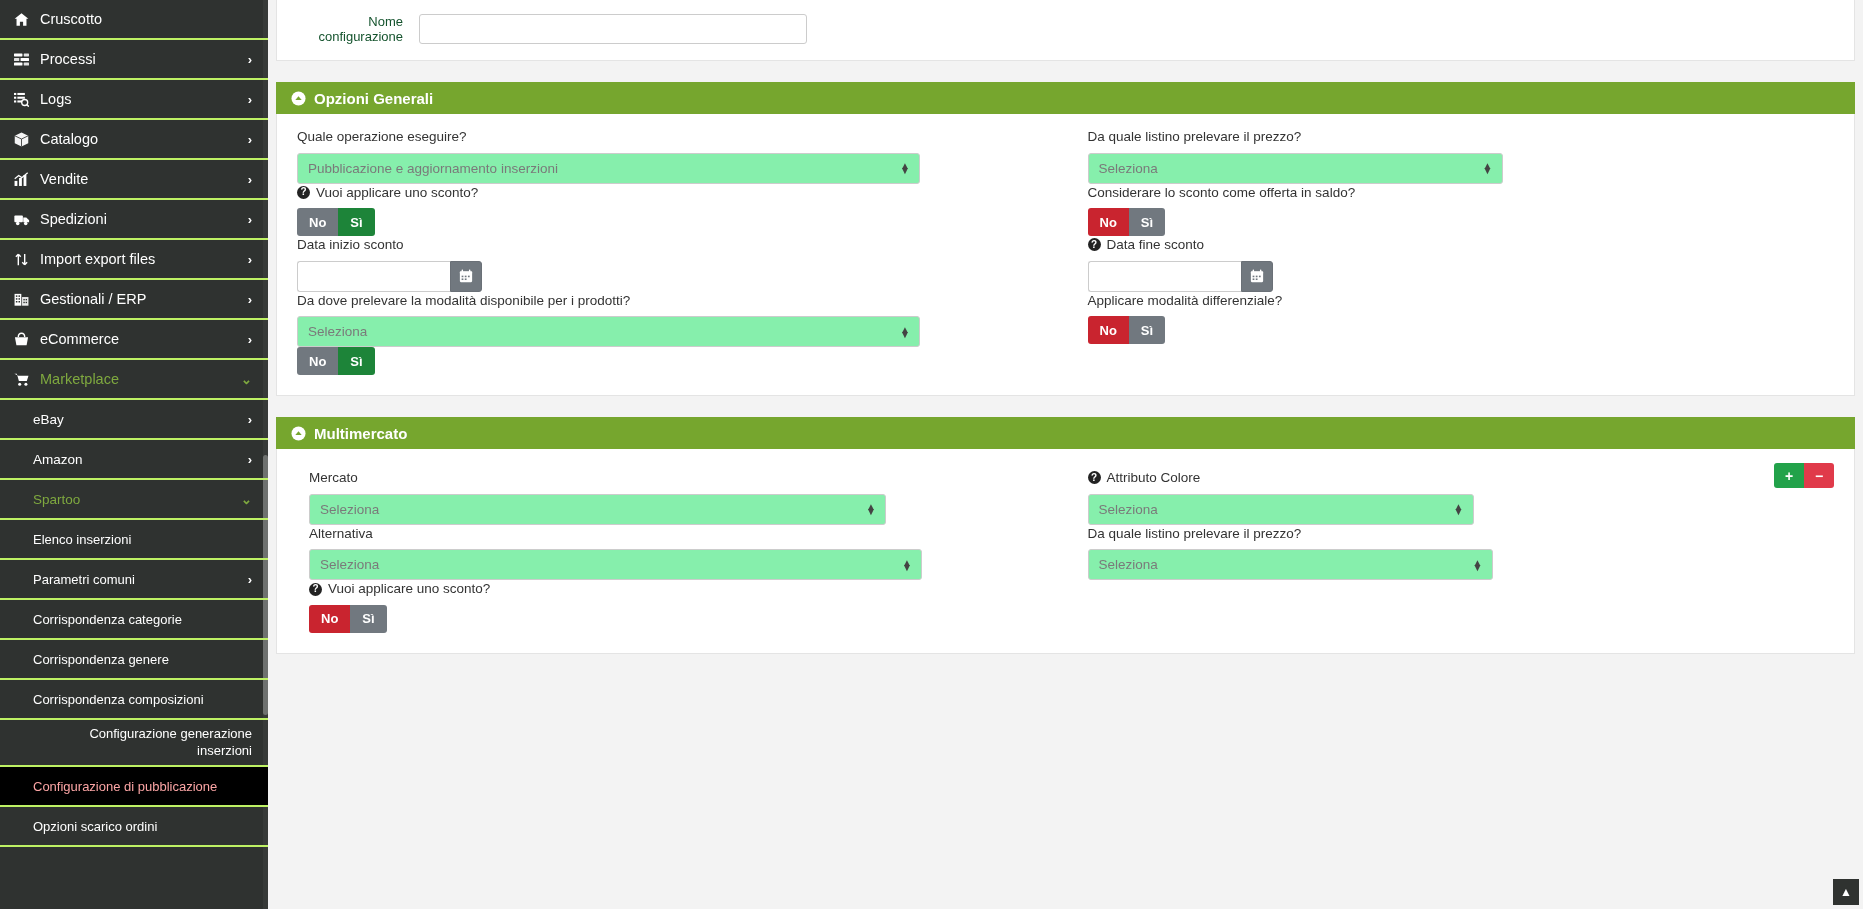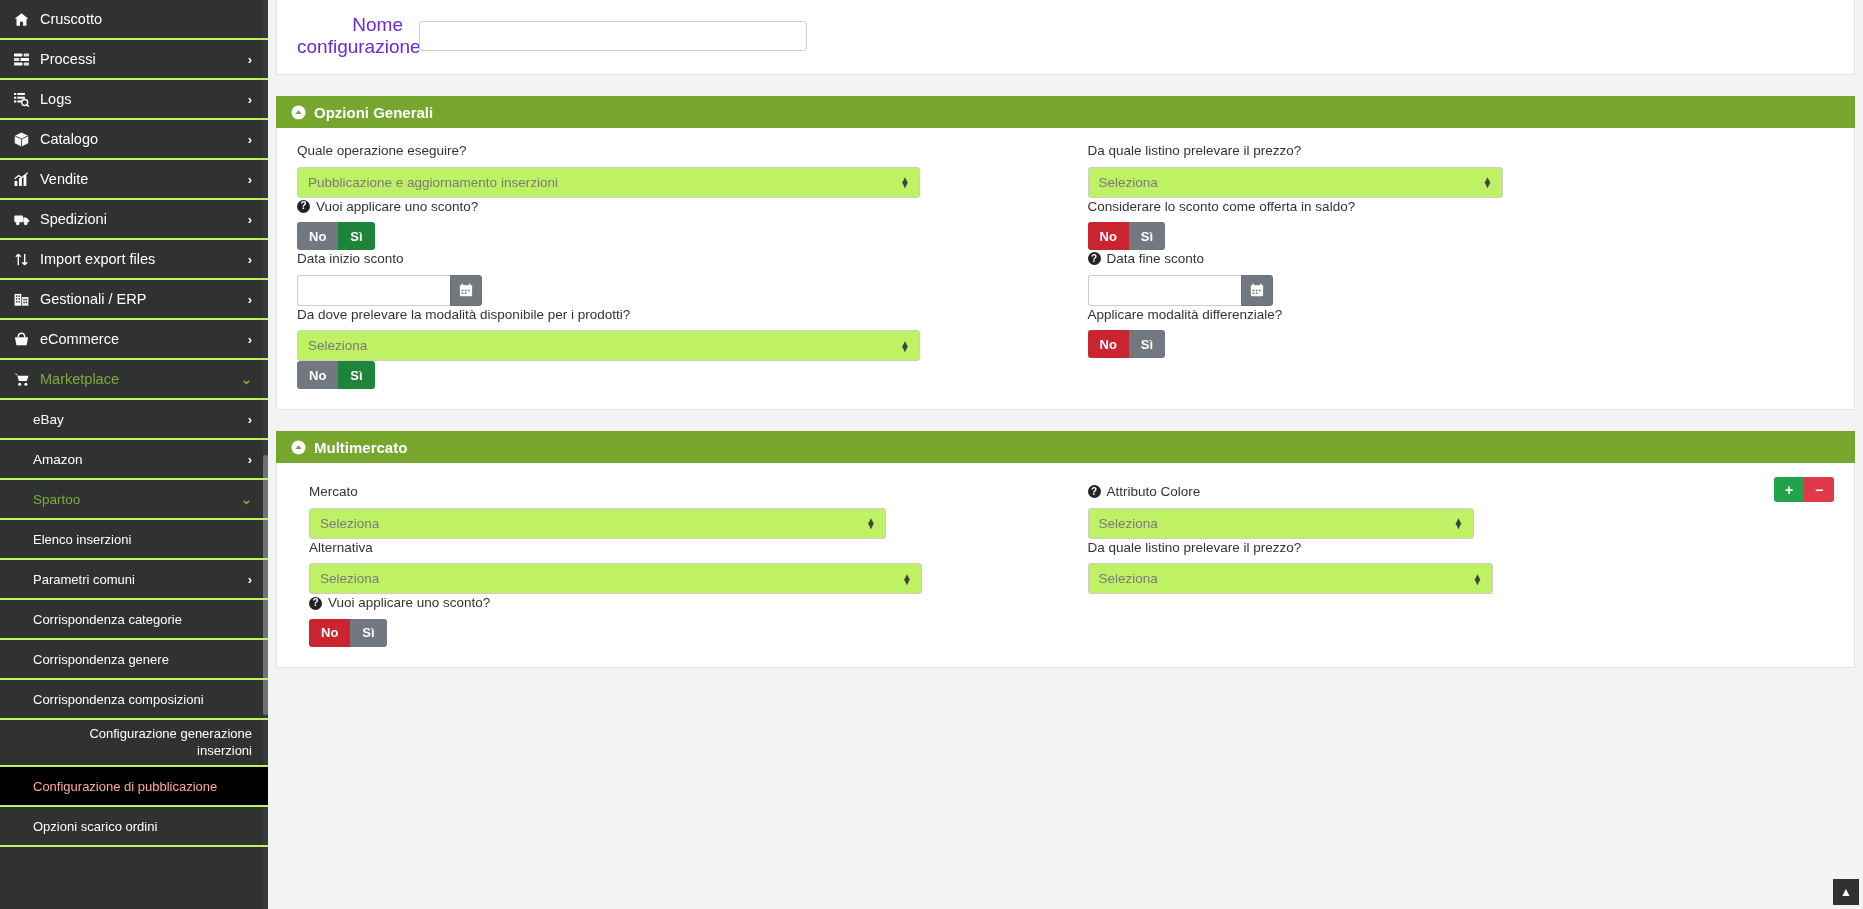--- a/index.html
+++ b/index.html
@@ -74,21 +74,21 @@
 
   .card-plain {
     background: #ffffff;
     border: 1px solid #e4e4e4;
     border-top: none;
     padding: 14px 20px 16px 20px;
     margin-bottom: 14px;
   }
   .inline-field { display: flex; align-items: center; }
   .inline-label {
-    font-size: 19px; color: #6d28d9; text-align: right;
+    font-size: 13px; color: #14532d; text-align: right;
     width: 106px; min-width: 106px; margin-right: 16px;
   }
   .text-input {
     height: 30px; width: 388px;
     border: 1px solid #ccc; border-radius: 3px;
     background: #fff; font-size: 13.5px;
     padding: 0 9px; color: #444;
     font-family: "Liberation Sans", sans-serif;
   }
 
@@ -133,21 +133,21 @@
     display: inline-flex; align-items: center; justify-content: center;
     margin-right: 6px;
     font-family: "Liberation Sans", sans-serif;
     line-height: 1;
   }
   .select {
     position: relative;
     height: 31px;
     border: 1px solid #ccc;
     border-radius: 3px;
-    background: #bef264;
+    background: #86efac;
     display: flex; align-items: center;
     padding: 0 26px 0 10px;
     font-size: 13.5px;
     color: #7a7a7a;
     cursor: pointer;
   }
   .select .caret {
     position: absolute; right: 9px; top: 50%;
     transform: translateY(-50%);
     color: #444; font-size: 10px; line-height: 1;

